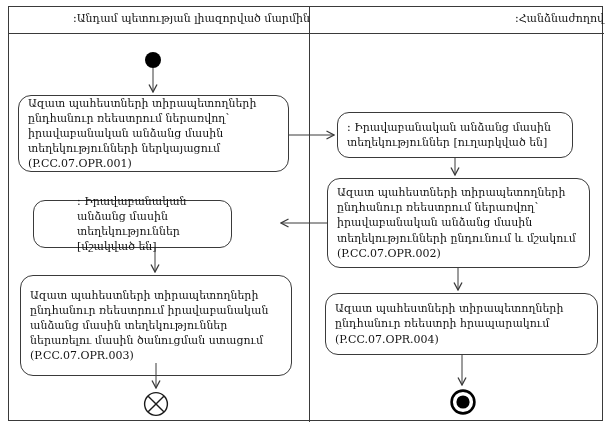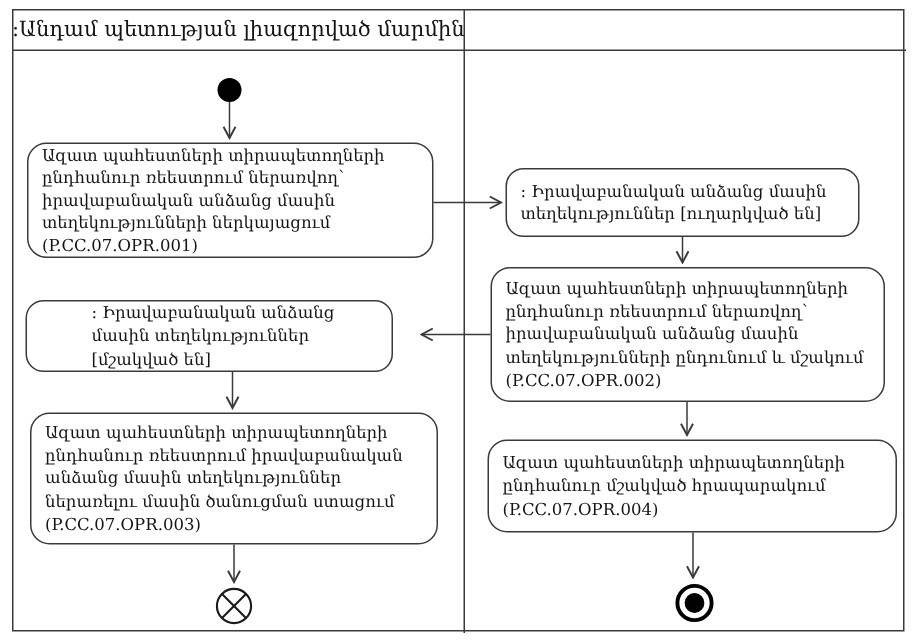--- a/index.html
+++ b/index.html
@@ -4,74 +4,75 @@
 <style>
   html,body { margin:0; padding:0; background:#ffffff; }
   .stage {
     position:relative; width:608px; height:428px; background:#ffffff;
     font-family:"DejaVu Serif","DejaVu Sans",serif; color:#141414; overflow:hidden;
   }
   .frame { position:absolute; left:8px; top:6px; width:595px; height:415px;
            border:1px solid #3a3a3a; box-sizing:border-box; }
   .header-sep { position:absolute; left:8px; top:33px; width:596px; height:1px; background:#3a3a3a; }
   .lane-divider { position:absolute; left:309px; top:6px; width:1px; height:416px; background:#3a3a3a; }
-  .lane-title { position:absolute; top:12px; font-size:14px; text-align:left; white-space:nowrap; }
+  .lane-title { position:absolute; top:12px; font-size:11px; text-align:right; white-space:nowrap; }
   .lane-title.left  { left:8px;  width:302px; }
   .lane-title.right { left:310px; width:294px; }
   .action, .objnode {
     position:absolute; background:#ffffff; border:1px solid #3a3a3a;
     display:flex; align-items:center; justify-content:center;
     text-align:left; font-size:11px; line-height:1.38;
     padding:3px 9px; box-sizing:border-box;
   }
   .action { border-radius:13px; }
   .objnode { border-radius:12px; }
   #action1 { left:18px;  top:95px;  width:271px; height:77px; }
-  #obj-processed { left:17px; top:200px; width:245px; height:48px;padding-left:43px; }
-  #action3 { left:20px;  top:275px; width:272px; height:88px; }
+  #obj-processed { left:33px; top:200px; width:199px; height:48px;padding-left:43px; }
+  #action3 { left:20px;  top:275px; width:272px; height:101px; }
   #obj-sent { left:337px; top:112px; width:236px; height:46px; }
   #action2 { left:327px; top:178px; width:263px; height:90px; }
   #action4 { left:325px; top:293px; width:273px; height:62px; }
   .initial-node { position:absolute; left:145px; top:52px; width:16px; height:16px;
                   background:#000; border-radius:50%; }
   .node-svg { position:absolute; }
   #flow-final { left:143px; top:391px; }
   #activity-final { left:449px; top:388px; }
   .connectors { position:absolute; left:0; top:0; width:608px; height:428px; pointer-events:none; }
 </style>
 </head>
 <body>
 
 <div class="stage">
 
   <div class="frame"></div>
   <div class="header-sep"></div>
   <div class="lane-divider"></div>
 
   <div class="lane-title left">:Անդամ պետության լիազորված մարմին</div>
+  <div class="lane-title right">:Հանձնաժողով</div>
 
   <div class="initial-node"></div>
 
   <div class="action" id="action1">Ազատ պահեստների տիրապետողների ընդհանուր ռեեստրում ներառվող՝ իրավաբանական անձանց մասին տեղեկությունների ներկայացում (P.CC.07.OPR.001)</div>
 
   <div class="objnode" id="obj-processed">: Իրավաբանական անձանց մասին տեղեկություններ [մշակված են]</div>
 
   <div class="action" id="action3">Ազատ պահեստների տիրապետողների ընդհանուր ռեեստրում իրավաբանական անձանց մասին տեղեկություններ ներառելու մասին ծանուցման ստացում (P.CC.07.OPR.003)</div>
 
   <svg class="node-svg" id="flow-final" width="26" height="26" viewBox="0 0 26 26">
     <circle cx="13" cy="13" r="11.4" fill="none" stroke="#1a1a1a" stroke-width="1.4"></circle>
     <line x1="5.2" y1="5.2" x2="20.8" y2="20.8" stroke="#1a1a1a" stroke-width="1.4"></line>
     <line x1="20.8" y1="5.2" x2="5.2" y2="20.8" stroke="#1a1a1a" stroke-width="1.4"></line>
   </svg>
 
   <div class="objnode" id="obj-sent">: Իրավաբանական անձանց մասին տեղեկություններ [ուղարկված են]</div>
 
   <div class="action" id="action2">Ազատ պահեստների տիրապետողների ընդհանուր ռեեստրում ներառվող՝ իրավաբանական անձանց մասին տեղեկությունների ընդունում և մշակում (P.CC.07.OPR.002)</div>
 
-  <div class="action" id="action4">Ազատ պահեստների տիրապետողների ընդհանուր մշակված հրապարակում (P.CC.07.OPR.004)</div>
+  <div class="action" id="action4">Ազատ պահեստների տիրապետողների ընդհանուր ռեեստրի հրապարակում (P.CC.07.OPR.004)</div>
 
   <svg class="node-svg" id="activity-final" width="28" height="28" viewBox="0 0 28 28">
     <circle cx="14" cy="14" r="11.4" fill="none" stroke="#000" stroke-width="2.6"></circle>
     <circle cx="14" cy="14" r="6.6" fill="#000"></circle>
   </svg>
 
   <svg class="connectors" viewBox="0 0 608 428">
     <defs>
       <marker id="arrow" viewBox="0 0 10 10" refX="9" refY="5" markerWidth="10" markerHeight="10" orient="auto-start-reverse">
         <path d="M1.5,1 L9,5 L1.5,9" fill="none" stroke="#3a3a3a" stroke-width="1.3"></path>

